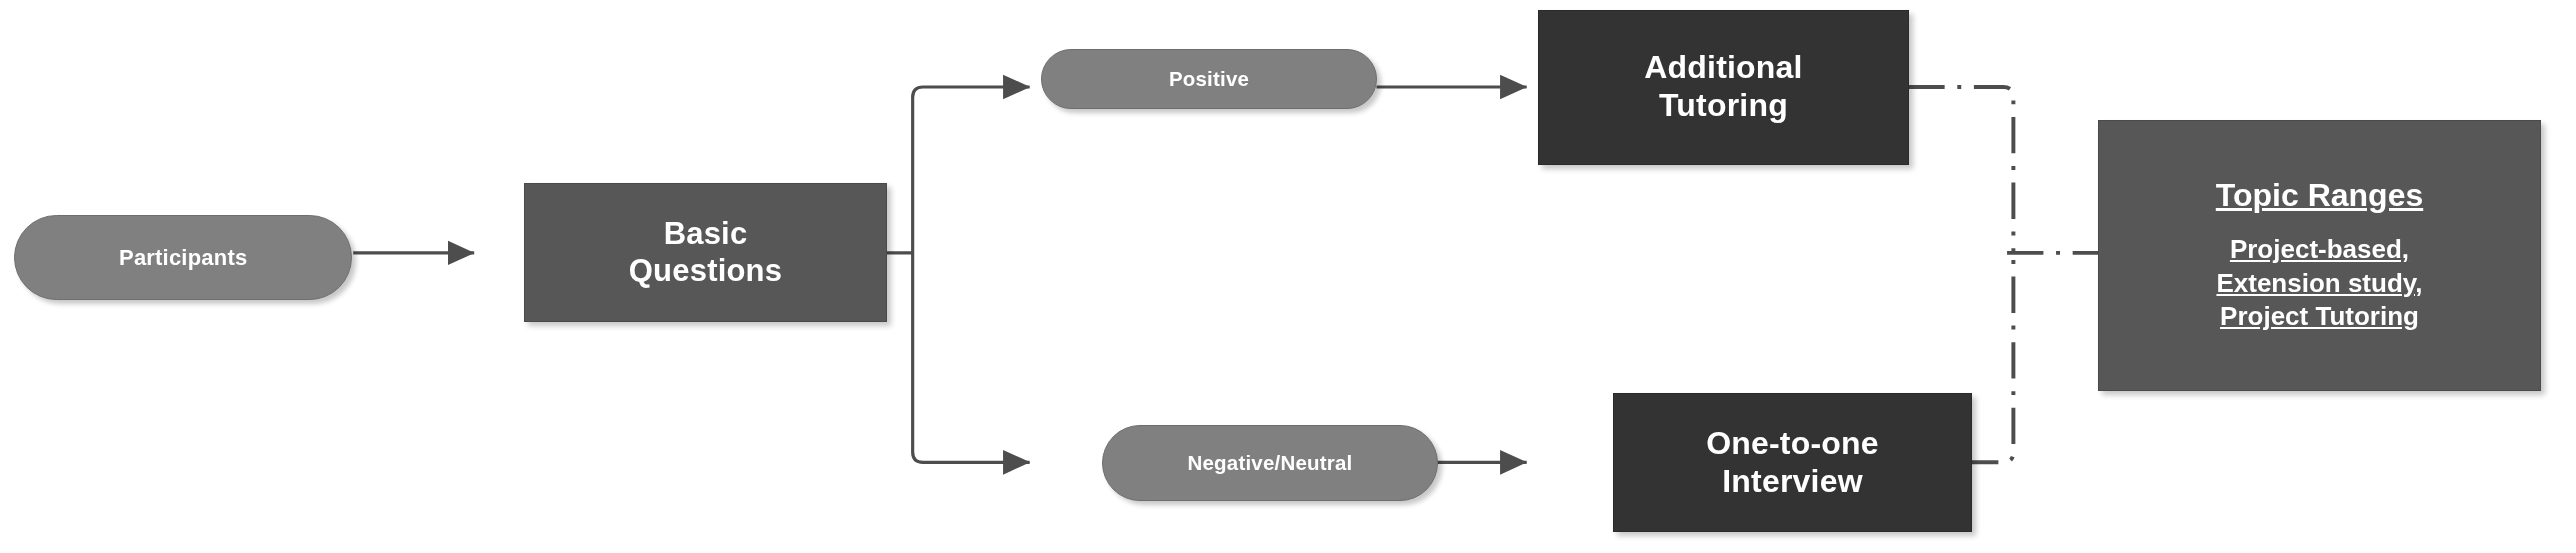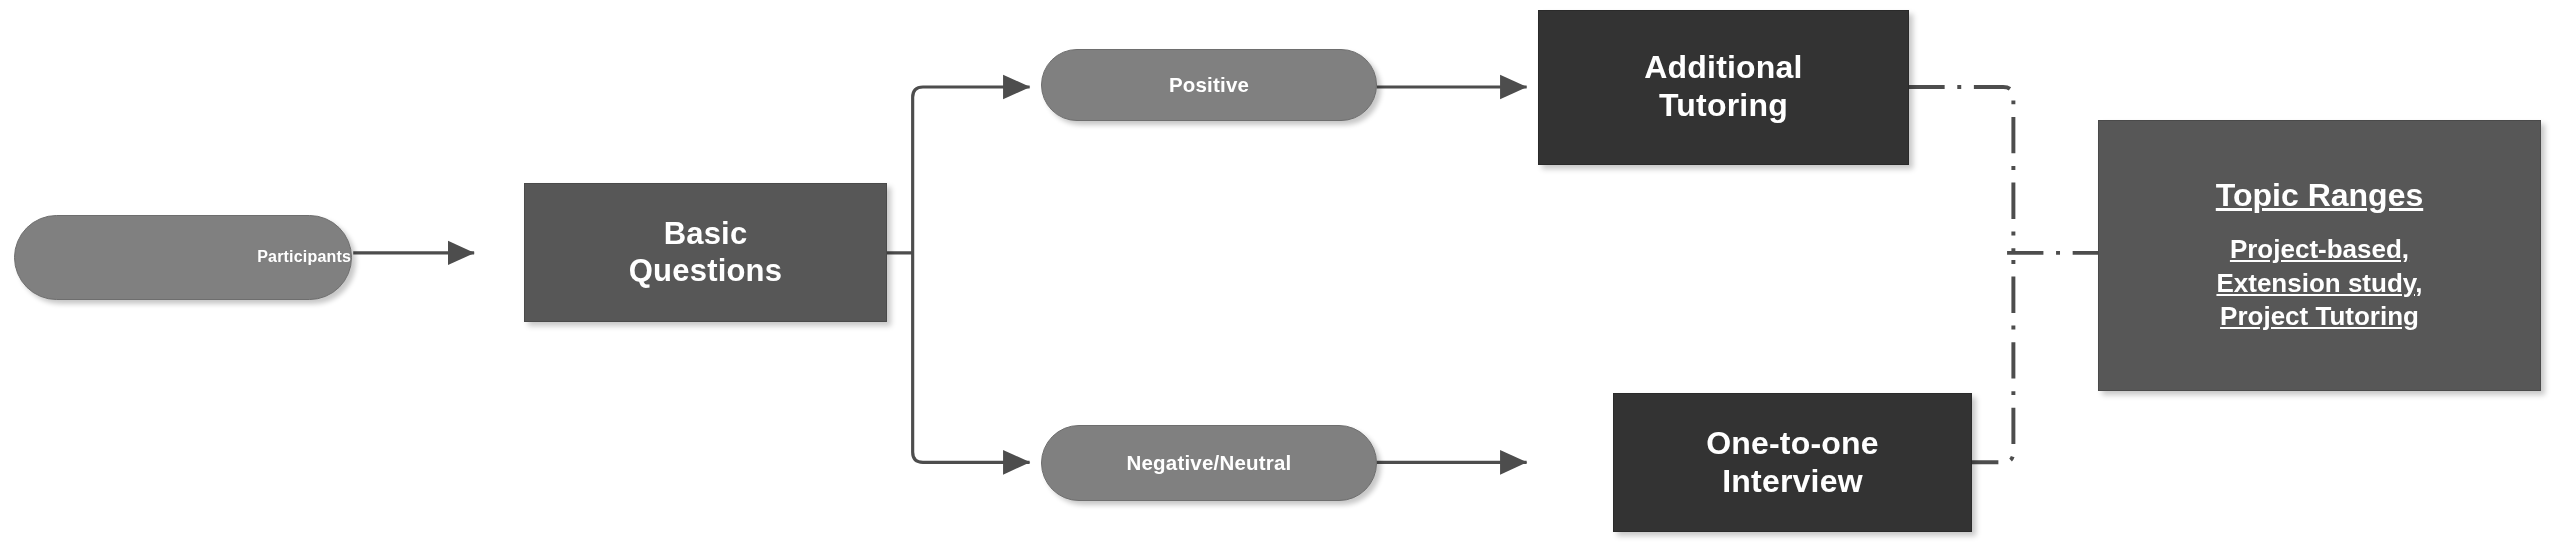--- a/index.html
+++ b/index.html
@@ -100,34 +100,34 @@
 
     <path d="M1742,585 L1932,585" fill="none" stroke="#4d4d4d" stroke-width="4" marker-end="url(#arrowhead)"></path>
 
     <path d="M2415,110 L2535,110 Q2548,110 2548,123 L2548,320" fill="none" stroke="#4d4d4d" stroke-width="5" stroke-dasharray="46 16 5 16" stroke-linecap="butt"></path>
 
     <path d="M2400,585 L2535,585 Q2548,585 2548,572 L2548,320" fill="none" stroke="#4d4d4d" stroke-width="5" stroke-dasharray="46 16 5 16" stroke-linecap="butt"></path>
 
     <path d="M2540,320 L2657,320" fill="none" stroke="#4d4d4d" stroke-width="5" stroke-dasharray="46 16 5 16" stroke-linecap="butt"></path>
   </svg>
 
-  <div class="node node-pill" style="left:14.2px; top:215px; width:338px; height:85px; font-size:16px;justify-content:flex-end;">
+  <div class="node node-pill" style="left:14.2px; top:215px; width:338px; height:85px; font-size:22px;">
     <span class="node-label">Participants</span>
   </div>
 
   <div class="node node-rect-mid" style="left:484px; top:183px; width:363px; height:139px; font-size:31px;margin-left:40px;">
     <span class="node-label">Basic
 Questions</span>
   </div>
 
-  <div class="node node-pill" style="left:1041px; top:49px; width:336px; height:72px; font-size:20.5px;">
+  <div class="node node-pill" style="left:1041px; top:49px; width:336px; height:60px; font-size:20.5px;">
     <span class="node-label">Positive</span>
   </div>
 
-  <div class="node node-pill" style="left:1041px; top:425px; width:336px; height:76px; font-size:20.5px;">
+  <div class="node node-pill" style="left:1102px; top:425px; width:336px; height:76px; font-size:20.5px;">
     <span class="node-label">Negative/Neutral</span>
   </div>
 
   <div class="node node-rect-dark" style="left:1538px; top:9.5px; width:371px; height:155px; font-size:32px;">
     <span class="node-label">Additional
 Tutoring</span>
   </div>
 
   <div class="node node-rect-dark" style="left:1613px; top:393px; width:359px; height:139px; font-size:32px;">
     <span class="node-label">One-to-one

